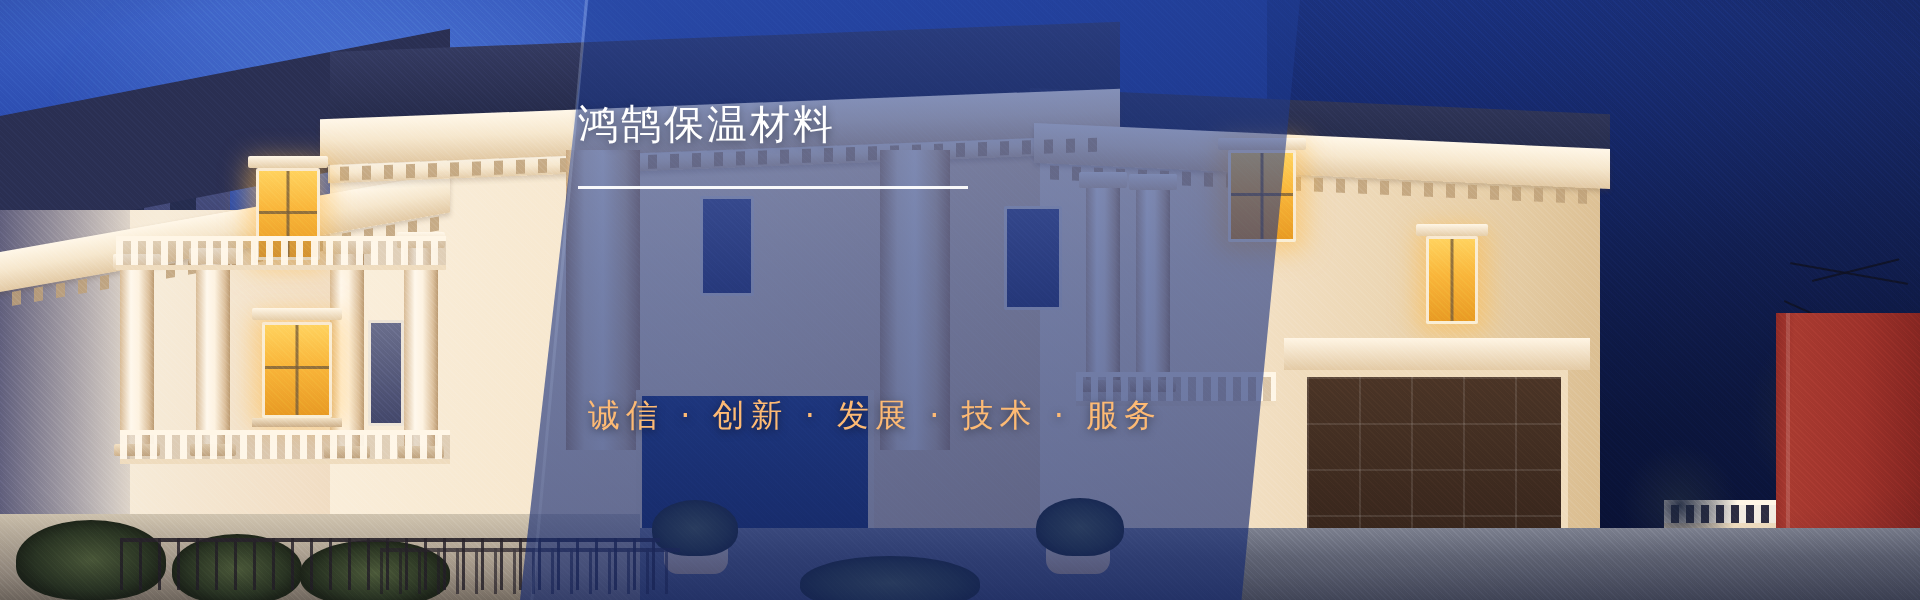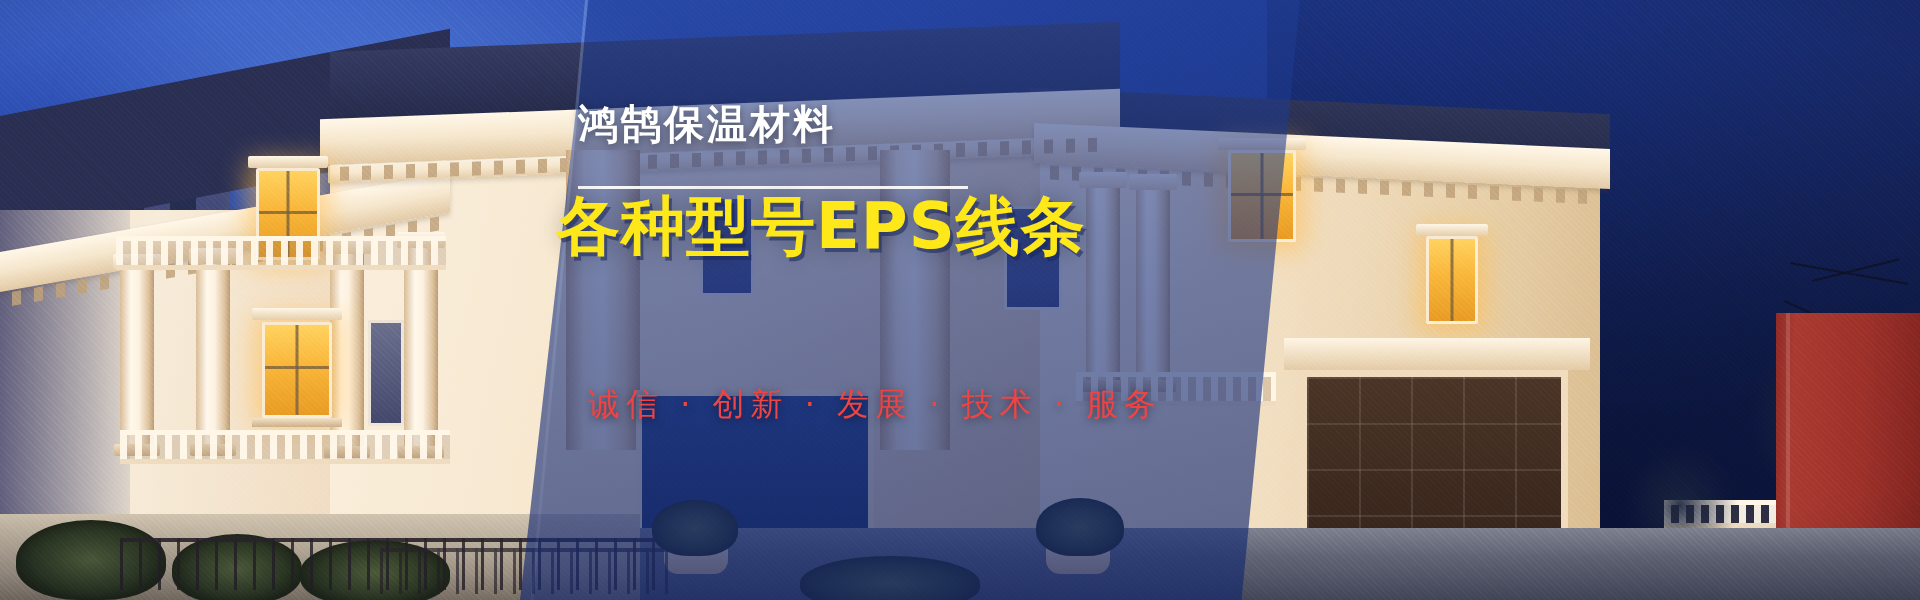--- a/index.html
+++ b/index.html
@@ -270,40 +270,40 @@
   
   .content{
     position:absolute; left:0; top:0; width:100%; height:100%;
   }
   .eyebrow{
     position:absolute; left:578px; top:104px;
     font-size:40px; line-height:1;
     letter-spacing:3px;
     color:#ffffff;
     text-shadow:0 2px 10px rgba(0,0,0,.45);
-    font-weight:700;
+    font-weight:400;
   }
   .rule{
     position:absolute; left:578px; top:186px; width:390px; height:3px;
     background:#ffffff; opacity:.95;
   }
   .headline{
     position:absolute; left:556px; top:194px;
     font-size:64px; line-height:1.02;
     font-weight:bold;
     color:#ffe81a;
     letter-spacing:1px;
     text-shadow:3px 4px 0 rgba(22,38,95,.55), 0 0 22px rgba(0,0,0,.30);
     white-space:nowrap;
   }
   .headline .l2{display:block;}
   .tagline{
-    position:absolute; left:588px; top:388px;
+    position:absolute; left:588px; top:399px;
     font-size:32px; line-height:1;
-    color:#ef4444;
+    color:#fdba74;
     letter-spacing:6px;
     text-shadow:0 2px 8px rgba(0,0,0,.5);
     white-space:nowrap;
   }
 </style>
 </head>
 <body>
 
 <div class="banner">
 
@@ -427,19 +427,18 @@
     <div class="panel-edge-l"></div>
   </div>
 
   <div class="content">
 
     <div class="eyebrow">鸿鹄保温材料</div>
 
     <div class="rule"></div>
 
     <div class="headline">
-      <span class="l1">各种型号EPS线条</span>
     </div>
 
     <div class="tagline">诚信 · 创新 · 发展 · 技术 · 服务</div>
   </div>
 
 </div>
 
 </body></html>

